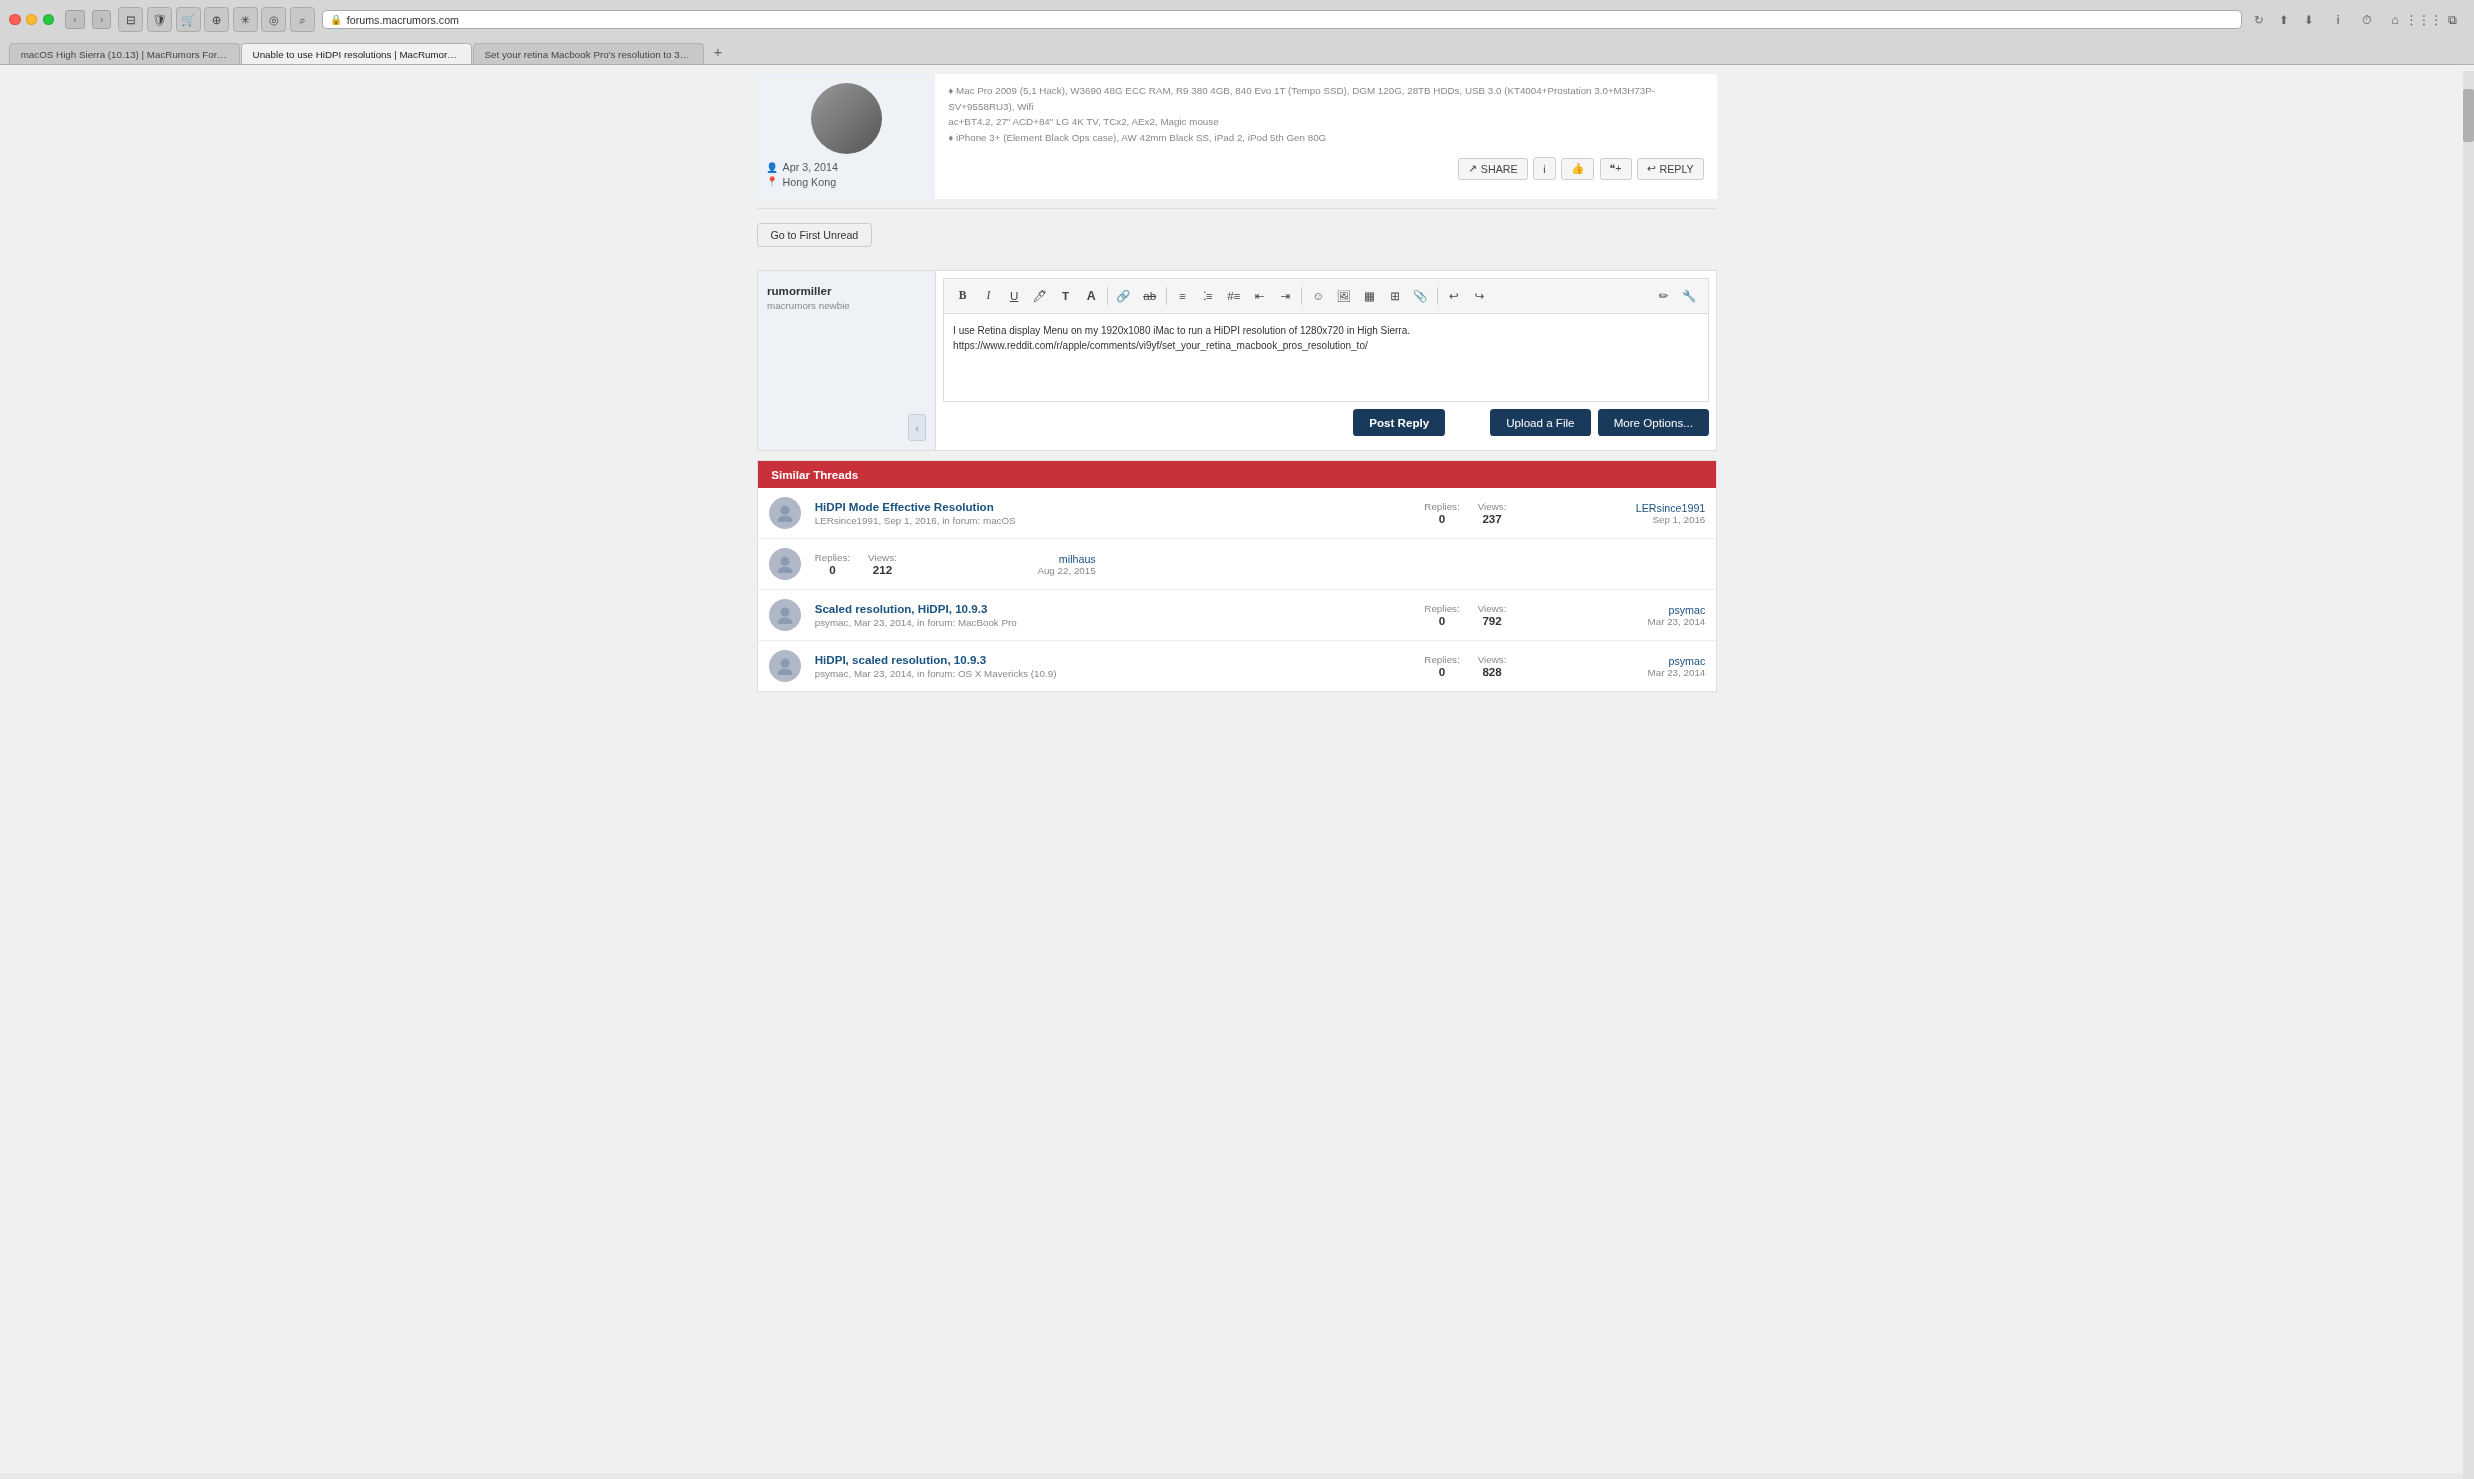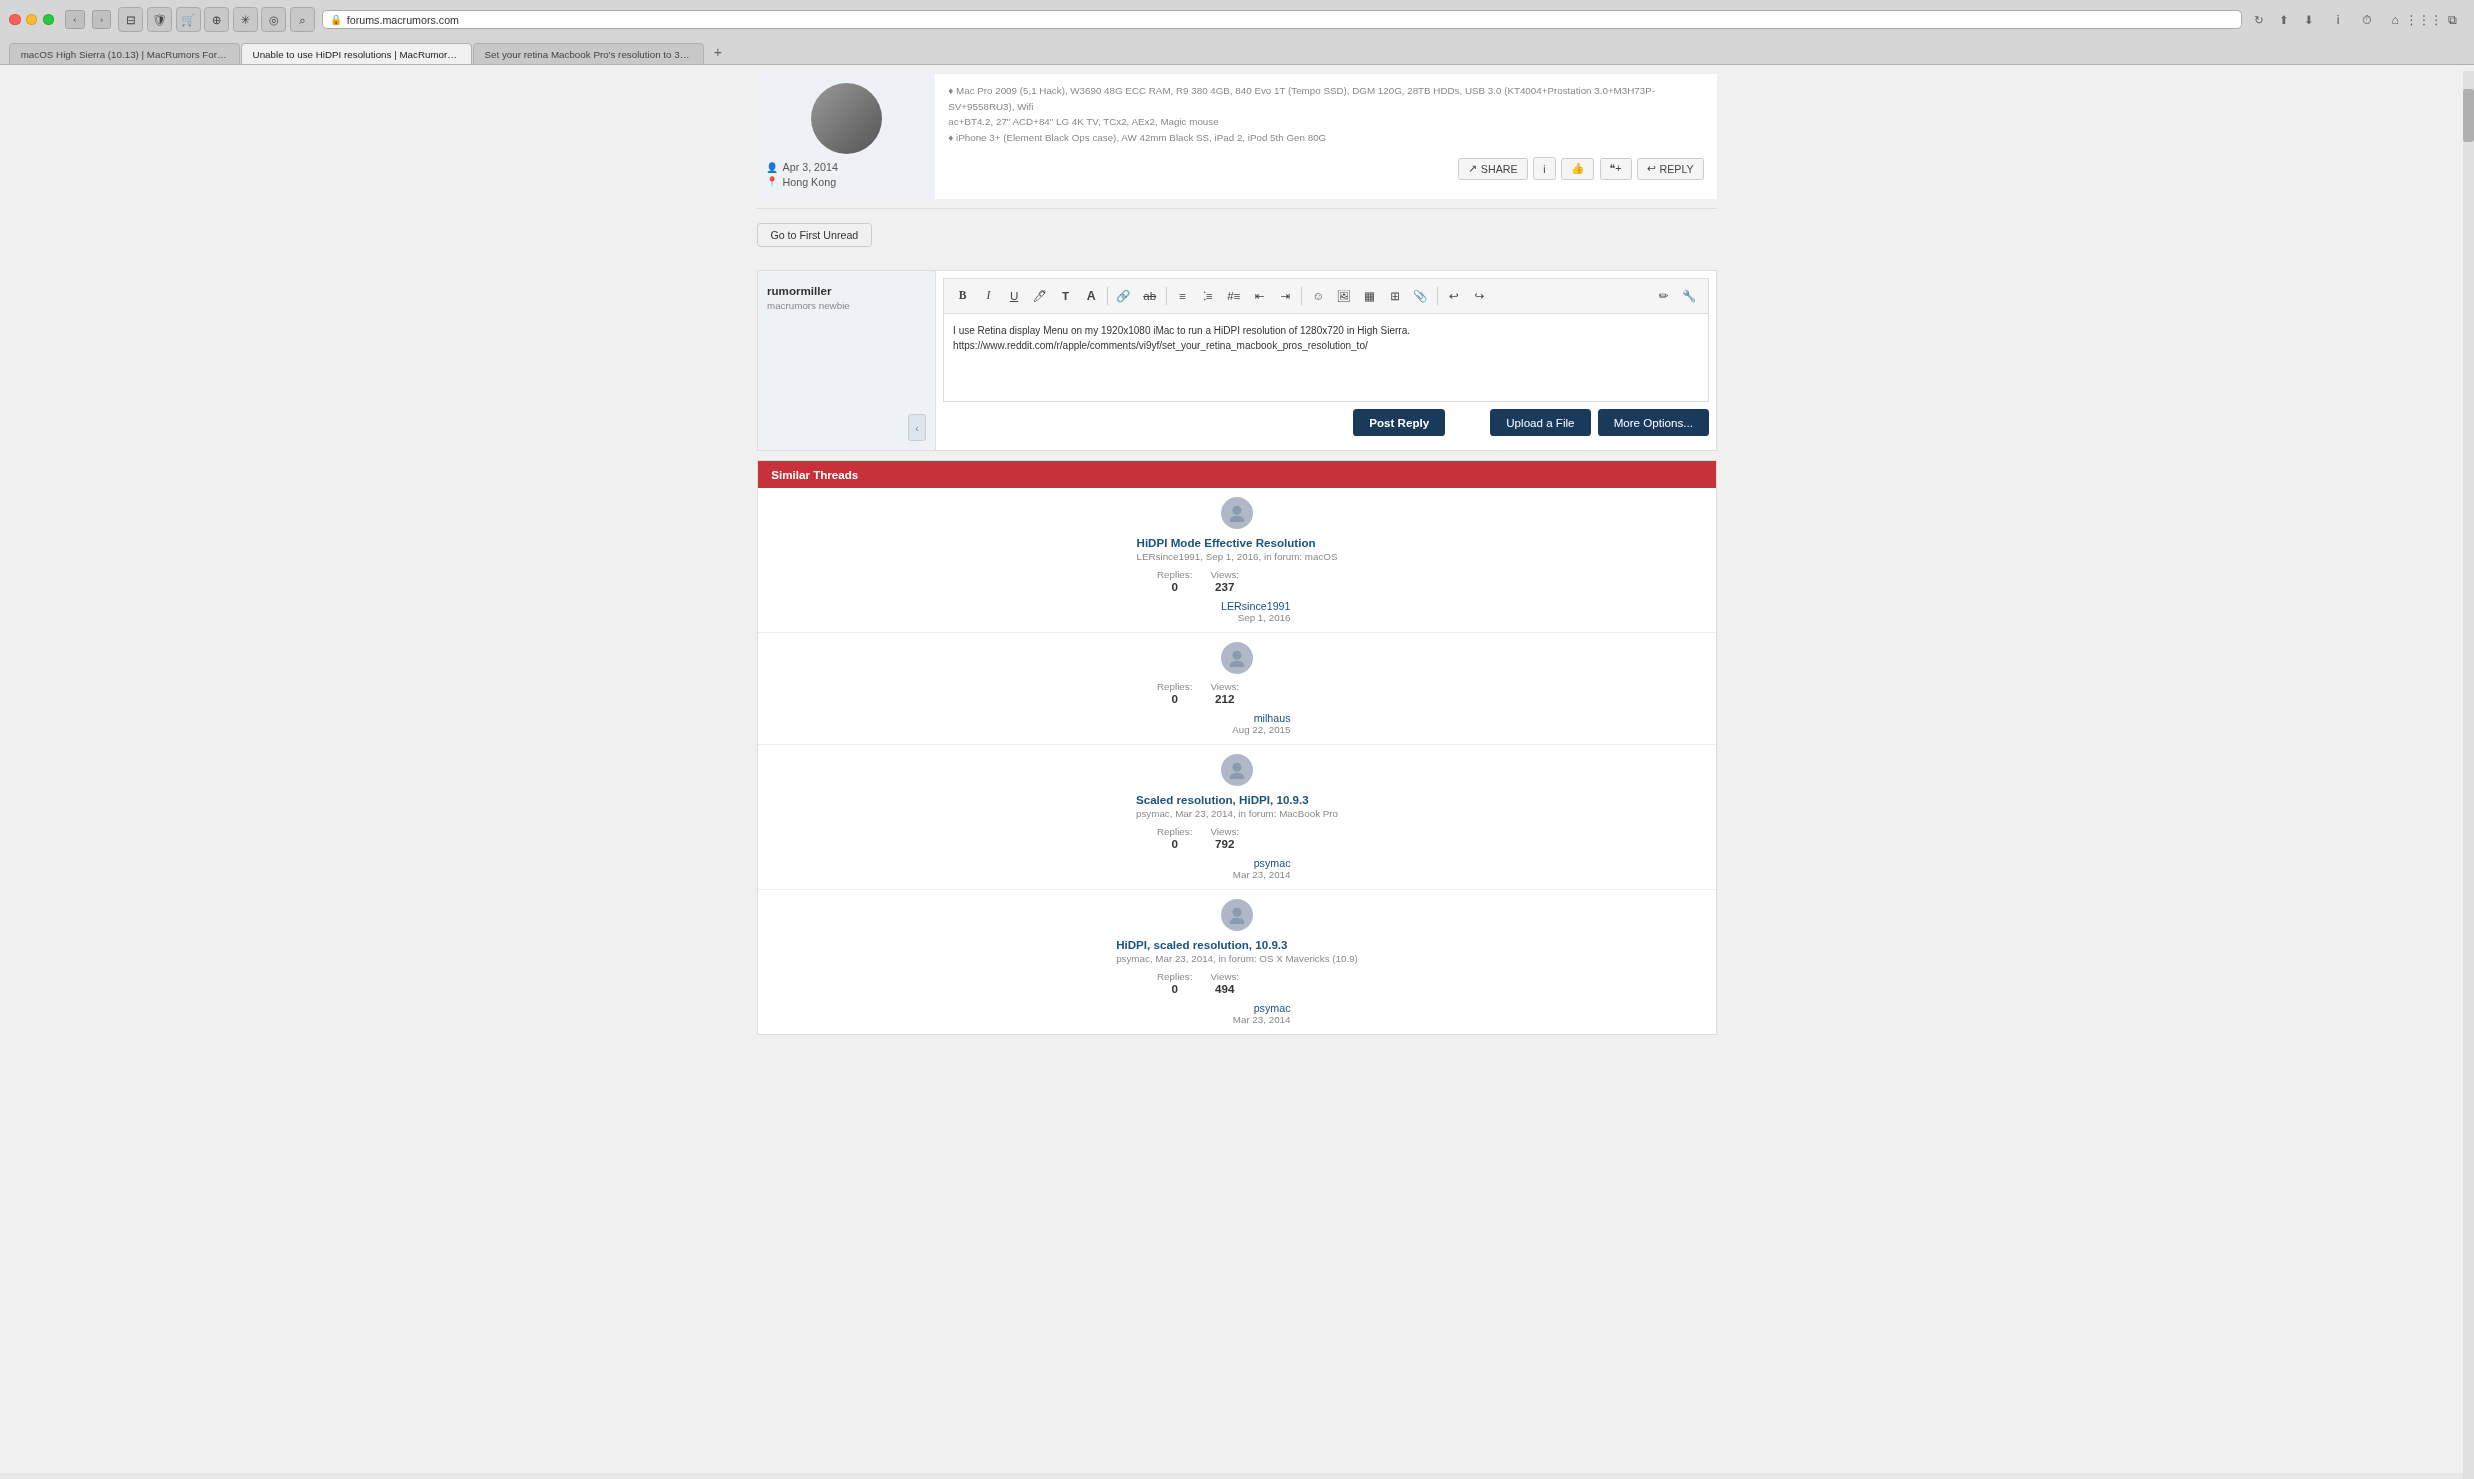--- a/index.html
+++ b/index.html
@@ -393,22 +393,21 @@
       color: white;
       padding: 7.1px 13.3px;
       font-size: 11.6px;
       font-weight: bold;
     }
     .thread-row {
       display: flex;
       align-items: center;
       padding: 9px 10.7px;
       border-bottom: 0.9px solid #eee;
-      gap: 7px;
-      flex-direction: column;
+      gap: 14px;
     }
     .thread-row:last-child {
       border-bottom: none;
     }
     .thread-avatar {
       width: 32px;
       height: 32px;
       border-radius: 50%;
       background: #b0b8c8;
       display: flex;
@@ -724,21 +723,21 @@
           <div class="thread-title">HiDPI, scaled resolution, 10.9.3</div>
           <div class="thread-meta">psymac, Mar 23, 2014, in forum: OS X Mavericks (10.9)</div>
         </div>
         <div class="thread-stats">
           <div class="thread-stat">
             <div class="thread-stat-label">Replies:</div>
             <div class="thread-stat-value">0</div>
           </div>
           <div class="thread-stat">
             <div class="thread-stat-label">Views:</div>
-            <div class="thread-stat-value">494</div>
+            <div class="thread-stat-value">828</div>
           </div>
         </div>
         <div class="thread-last">
           <div class="thread-last-user">psymac</div>
           <div class="thread-last-date">Mar 23, 2014</div>
         </div>
       </div>
     </div>
 
   </div>

